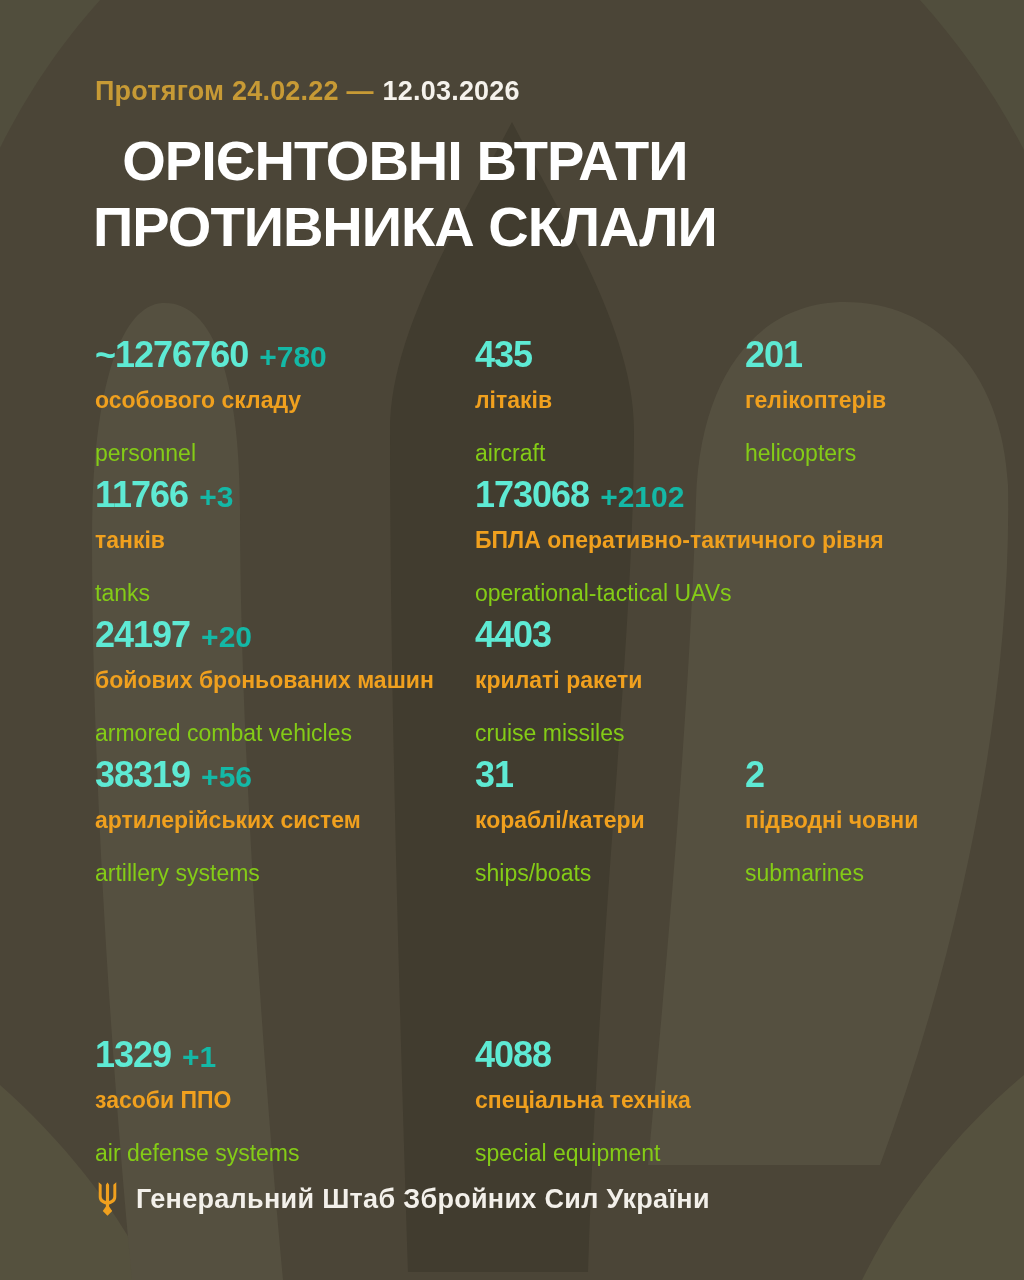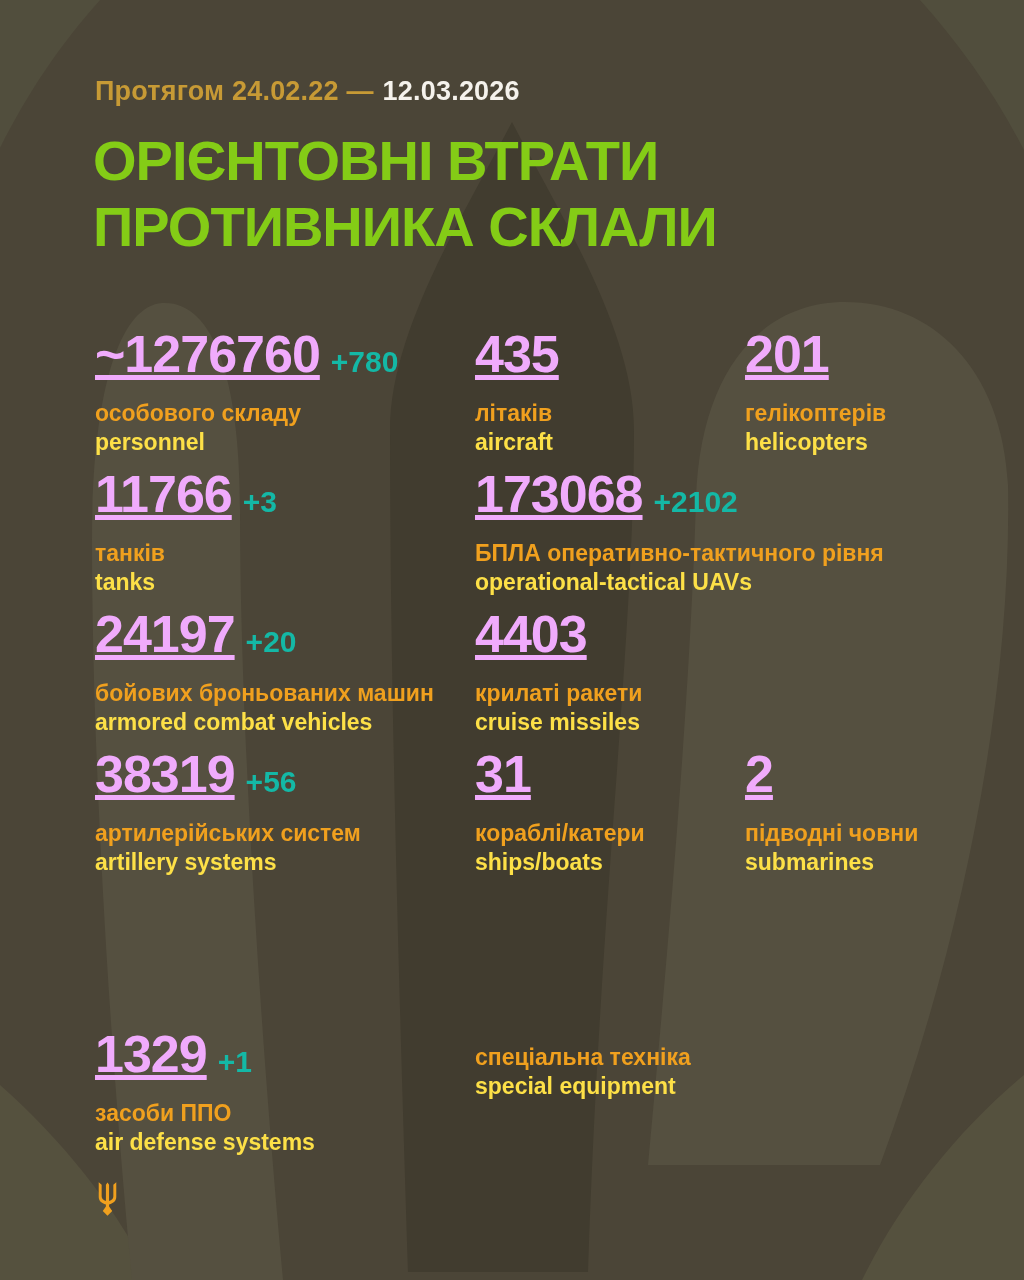--- a/index.html
+++ b/index.html
@@ -23,51 +23,51 @@
     position: absolute; left: 95px; top: 76px;
     font-size: 27px; font-weight: 700; letter-spacing: 0.2px;
     white-space: nowrap;
   }
   .period .prefix { color: #c79a35; margin-right: 9px; }
   .period .date { color: #f5f2ec; }
   .title {
     position: absolute; left: 93px; top: 128px;
     font-size: 56px; font-weight: 700; line-height: 1.18;
     letter-spacing: -1px;
-    color: #84cc16;
+    color: #ffffff;
     white-space: nowrap;
+    text-align: center;
   }
 
   
   .stats {
     position: absolute; left: 95px; top: 327px;
     display: grid;
     grid-template-columns: 380px 270px 1fr;
     grid-auto-rows: 140px;
     width: 845px;
   }
   .stat { overflow: visible; }
   .stat .num-line { white-space: nowrap; line-height: 55px; height: 56px; }
   .stat .num {
-    font-size: 52px; font-weight: 700; letter-spacing: -1px;
-    color: #f0abfc;
-    text-decoration: underline;
+    font-size: 36px; font-weight: 700; letter-spacing: -1px;
+    color: #5eead4;
   }
   .stat .delta {
     font-size: 30px; font-weight: 700; letter-spacing: 0;
     color: #14b8a6; margin-left: 11px;
   }
   .stat .ua {
-    margin-top: 16px;
+    margin-top: 3px;
     font-size: 23px; font-weight: 700; line-height: 29px;
     color: #f0a01e; white-space: nowrap;
   }
   .stat .en {
-    font-size: 23px; font-weight: 700; line-height: 29px;
-    color: #fde047; white-space: nowrap;
+    font-size: 23px; font-weight: 400; line-height: 29px;
+    color: #84cc16; white-space: nowrap; margin-top: 24px;
   }
 
   
   .footer {
     position: absolute; left: 95px; top: 1181px;
     display: flex; align-items: center;
   }
   .footer .tryzub { width: 25px; height: 36px; margin-right: 16px; }
   .footer .source {
     font-size: 27px; font-weight: 700; letter-spacing: 0.3px;
@@ -166,25 +166,27 @@
 
 
 
     <div class="stat" style="grid-row:6;grid-column:1">
       <div class="num-line"><span class="num">1329</span><span class="delta">+1</span></div>
       <div class="ua">засоби ППО</div>
       <div class="en">air defense systems</div>
     </div>
 
     <div class="stat" style="grid-row:6;grid-column:2">
+      <div class="num-line"><span class="num">4088</span><span class="delta"></span></div>
       <div class="ua">спеціальна техніка</div>
       <div class="en">special equipment</div>
     </div>
 
   </div>
 
   <div class="footer">
     <svg class="tryzub" viewBox="0 0 22 32" xmlns="http://www.w3.org/2000/svg" aria-hidden="true">
       <path fill="#f0a01e" d="M3.2 1.2 L5.8 3.4 V13.6 C5.8 15.8 7.2 17.2 9.6 17.8 V3.4 L11 1.4 L12.4 3.4 V17.8 C14.8 17.2 16.2 15.8 16.2 13.6 V3.4 L18.8 1.2 V14 C18.8 17.6 16.4 19.9 12.4 20.8 V22.6 L15.2 26.6 L11 30.8 L6.8 26.6 L9.6 22.6 V20.8 C5.6 19.9 3.2 17.6 3.2 14 Z"></path>
     </svg>
+    <span class="source">Генеральний Штаб Збройних Сил України</span>
   </div>
 
 </div>
 
 </body></html>

